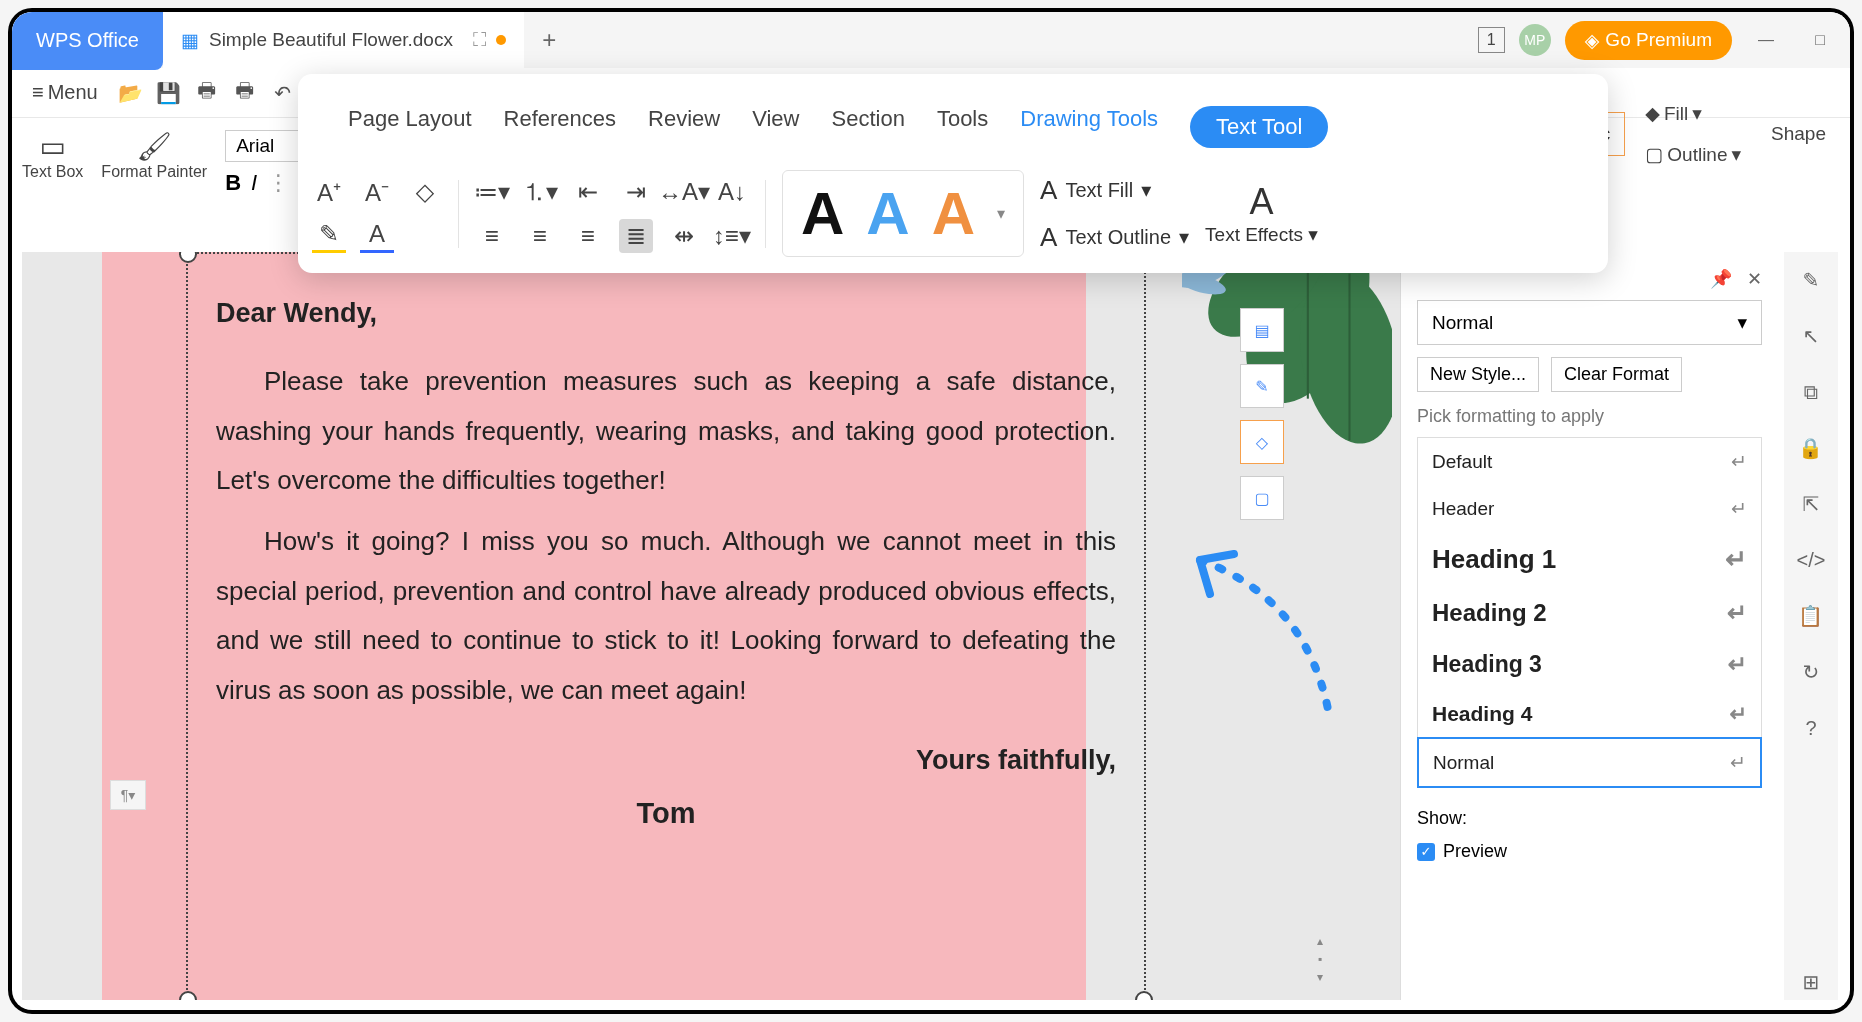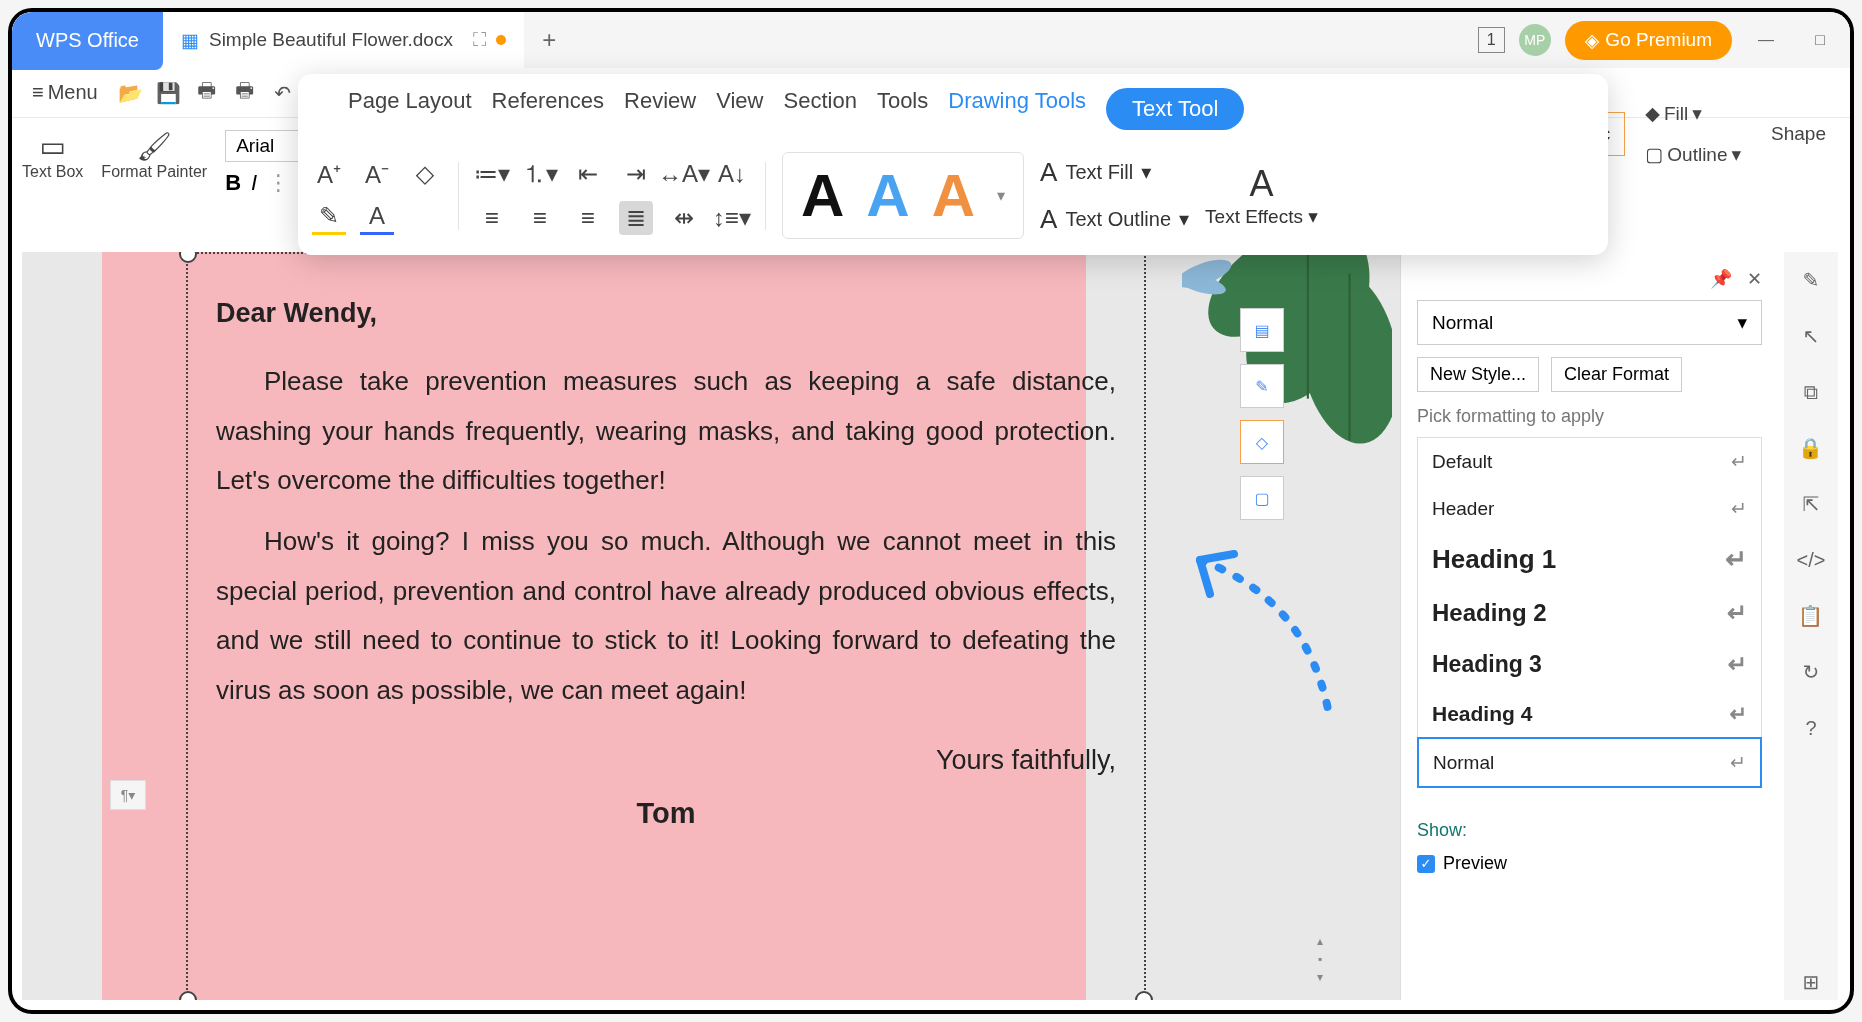--- a/index.html
+++ b/index.html
@@ -12,21 +12,21 @@
 .tab-add{width:50px;height:56px;display:flex;align-items:center;justify-content:center;font-size:24px;color:#666;cursor:pointer}
 .title-right{position:absolute;right:10px;top:0;height:56px;display:flex;align-items:center;gap:14px}
 .badge1{border:1px solid #888;padding:3px 8px;font-size:16px;color:#444}
 .avatar{width:32px;height:32px;background:#a8d0a8;border-radius:50%;display:flex;align-items:center;justify-content:center;color:#fff;font-size:14px}
 .premium{background:#f90;color:#fff;padding:8px 20px;border-radius:20px;font-size:19px;display:flex;align-items:center;gap:6px}
 .winbtn{width:40px;height:40px;display:flex;align-items:center;justify-content:center;color:#666;cursor:pointer}
 .quickbar{height:50px;display:flex;align-items:center;padding-left:10px;gap:8px;position:relative;border-bottom:1px solid #e8e8e8}
 .qb-btn{padding:6px 10px;color:#444;font-size:20px;display:flex;align-items:center;gap:4px;cursor:pointer}
 .qb-icon{width:30px;height:30px;display:flex;align-items:center;justify-content:center;font-size:20px;color:#555;cursor:pointer}
 .ribbon-pop{position:absolute;left:286px;top:62px;background:#fff;border-radius:14px;box-shadow:0 6px 30px rgba(0,0,0,.18);z-index:50;padding:0;width:1310px}
-.rib-tabs{display:flex;gap:20px;padding:14px 50px 10px;font-size:22px;color:#444}
+.rib-tabs{display:flex;gap:32px;padding:32px 50px 10px;font-size:22px;color:#444}
 .rib-tab{cursor:pointer}
 .rib-tab.dt{color:#2b8cf4}
 .pill{background:#2b8cf4;color:#fff;padding:8px 26px;border-radius:24px;font-size:22px}
 .rib-body{display:flex;align-items:center;padding:12px 14px 16px;gap:16px}
 .rib-sep{width:1px;height:68px;background:#e3e3e3}
 .rib-col{display:flex;flex-direction:column;gap:10px}
 .rib-row{display:flex;gap:14px;align-items:center}
 .ricon{width:34px;height:34px;display:flex;align-items:center;justify-content:center;font-size:24px;color:#444;cursor:pointer}
 .bigA{font-size:60px;font-weight:900}
 .a1{color:#111}
@@ -41,42 +41,42 @@
 .biu{display:flex;gap:10px;font-size:22px}
 .right-quick{position:absolute;right:14px;top:84px;display:flex;gap:10px;align-items:center}
 .rq{padding:6px 10px;font-size:19px;color:#444;display:flex;align-items:center;gap:4px;cursor:pointer}
 .abc-box{border:1px solid #f6a04c;padding:10px 14px;color:#333;font-size:19px}
 .workspace{position:absolute;left:10px;top:240px;right:72px;bottom:10px;background:#e8e8e8;overflow:hidden}
 .doc{position:absolute;left:80px;top:0;width:984px;height:760px;background:#f7b8bd}
 .textframe{position:absolute;left:84px;top:0;width:960px;height:750px;border:2px dotted #444;padding:34px 28px}
 .letter{font-size:26px;color:#222;line-height:1.9}
 .letter .greet{font-weight:700;margin-bottom:18px;font-size:27px}
 .letter p{text-align:justify;text-indent:48px;margin-bottom:12px}
-.letter .sig1{text-align:right;font-weight:400;margin-top:20px;font-size:27px}
+.letter .sig1{text-align:right;font-weight:700;margin-top:20px;font-size:27px}
 .letter .sig2{text-align:center;font-weight:700;font-size:29px}
 .handle{width:18px;height:18px;background:#fff;border:2px solid #444;border-radius:50%;position:absolute}
 .floatopts{position:absolute;left:1138px;top:56px;display:flex;flex-direction:column;gap:12px}
 .fo{width:44px;height:44px;background:#fff;border:1px solid #ccc;display:flex;align-items:center;justify-content:center;color:#4a8cf7;cursor:pointer}
 .leaf{position:absolute;left:1080px;top:-20px;width:210px;height:250px}
 .arrow-curve{position:absolute;left:1088px;top:288px}
 .stylepanel{position:absolute;right:72px;top:240px;width:378px;bottom:10px;background:#fff;border-left:1px solid #ddd;padding:12px 16px}
 .sp-head{display:flex;justify-content:flex-end;gap:14px;padding:4px 0 10px;font-size:18px;color:#666}
 .sp-sel{border:1px solid #ccc;padding:10px 14px;font-size:19px;display:flex;justify-content:space-between;align-items:center;cursor:pointer;margin-bottom:12px}
 .sp-btns{display:flex;gap:12px;margin-bottom:14px}
 .sp-btn{border:1px solid #ccc;padding:6px 12px;font-size:18px;cursor:pointer;background:#fff}
 .sp-lbl{font-size:18px;color:#777;margin-bottom:10px}
 .sp-list{border:1px solid #ddd}
 .sp-item{padding:12px 14px;display:flex;justify-content:space-between;align-items:center;cursor:pointer;font-size:19px;color:#222}
 .sp-item.h1{font-size:26px;font-weight:700}
 .sp-item.h2{font-size:24px;font-weight:700}
 .sp-item.h3{font-size:23px;font-weight:700}
 .sp-item.h4{font-size:21px;font-weight:700}
 .sp-item.sel{border:2px solid #2b8cf4;margin:-1px}
 .ret{color:#888}
-.sp-show{margin-top:32px;display:flex;align-items:flex-end;gap:10px;font-size:18px;color:#0f766e}
+.sp-show{margin-top:20px;display:flex;align-items:flex-end;gap:10px;font-size:18px;color:#000000}
 .sp-chk{margin-top:12px;display:flex;align-items:center;gap:8px;font-size:18px}
 .chk{width:18px;height:18px;background:#2b8cf4;border-radius:3px;display:flex;align-items:center;justify-content:center;color:#fff;font-size:13px}
 .sidedock{position:absolute;right:12px;top:240px;width:54px;bottom:10px;background:#f5f5f5;display:flex;flex-direction:column;gap:20px;padding-top:10px;align-items:center}
 .sd{width:36px;height:36px;display:flex;align-items:center;justify-content:center;color:#666;cursor:pointer;font-size:20px}
 .scrollbits{position:absolute;right:450px;bottom:16px;width:16px;display:flex;flex-direction:column;gap:4px;color:#888;font-size:12px;align-items:center}
 .para-tag{position:absolute;left:88px;top:528px;background:#f5f5f5;border:1px solid #ddd;width:36px;height:30px;display:flex;align-items:center;justify-content:center;color:#888;font-size:14px}
 </style>
 </head>
 <body>
 

